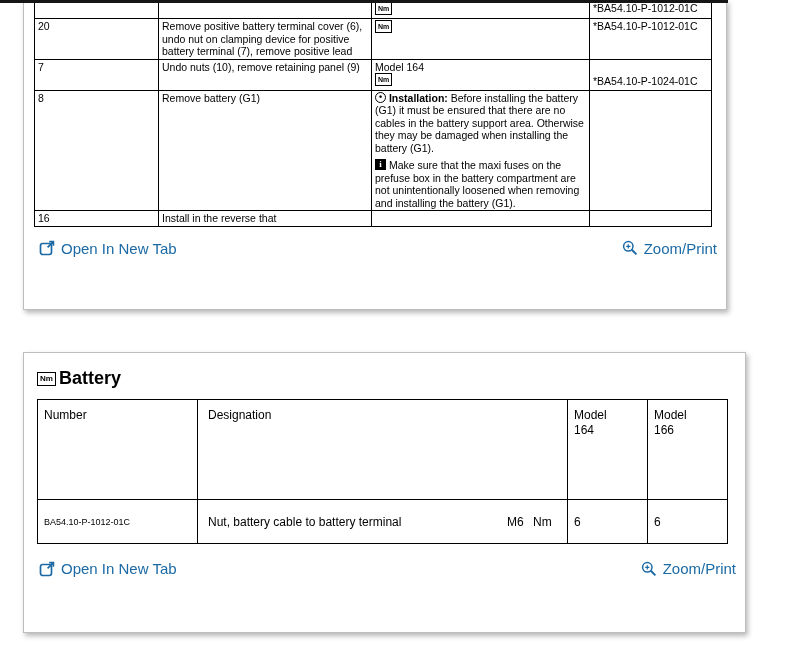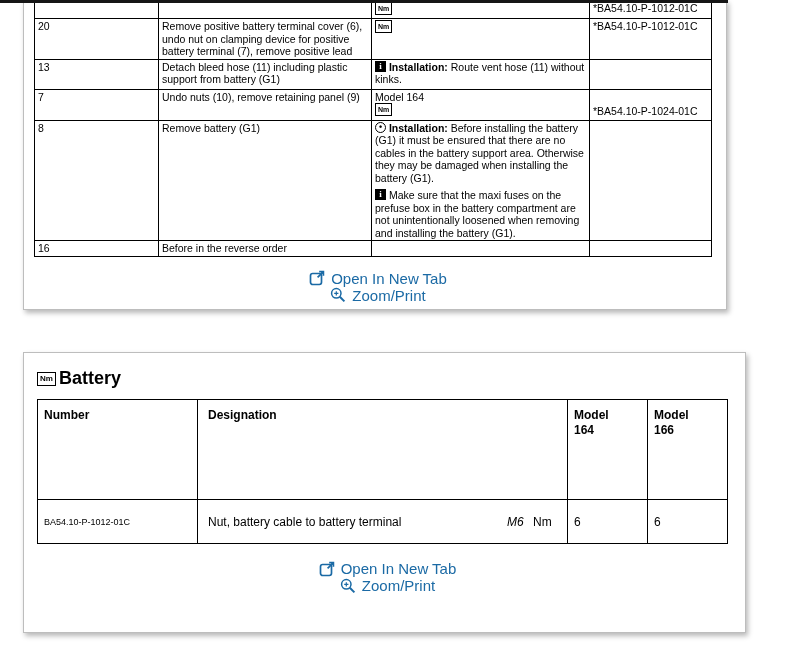--- a/index.html
+++ b/index.html
@@ -33,43 +33,43 @@
   
   .nm-icon { display:inline-block; border:1px solid #000; background:#fff; color:#000;
              font-weight:bold; font-size:7px; line-height:9px; padding:1px 2px; vertical-align:top; }
   .info-icon { display:inline-block; width:11px; height:11px; background:#000; color:#fff;
                font-size:9px; font-weight:bold; font-family:"Liberation Serif", serif;
                text-align:center; line-height:11px; vertical-align:top; }
   .inst-icon { display:inline-block; width:11px; height:11px; border:1px solid #000; border-radius:50%;
                font-size:9px; font-weight:bold; text-align:center; line-height:9px; vertical-align:top; }
 
   
-  .links-row { display:flex; justify-content:space-between; align-items:center; margin:13px 9px 0 15px;flex-direction:column; }
+  .links-row { display:flex; justify-content:space-between; align-items:center; margin:13px 9px 0 15px; }
   .link { color:#1b6aa5; font-size:15px; display:inline-flex; align-items:center; gap:6px; cursor:pointer; text-decoration:none; }
   .link svg { display:block; }
 
   
   .torque-title { display:flex; align-items:center; gap:3px; margin:15px 0 10px 13px; }
   .torque-title .nm-icon { font-size:8px; line-height:10px; }
   .torque-title-text { font-size:18px; font-weight:bold; }
   .torque-table { margin-left:13px; width:690px; font-size:12px; }
   .torque-table th, .torque-table td { border:1px solid #000; overflow:hidden; }
-  .torque-table th { text-align:left; vertical-align:top; font-size:12px; font-weight:bold; padding:8px 6px 0 6px; height:100px; line-height:15px; }
+  .torque-table th { text-align:left; vertical-align:top; font-size:12px; font-weight:normal; padding:8px 6px 0 6px; height:100px; line-height:15px; }
   .torque-table .tc1 { width:160px; }
   .torque-table .tc2 { width:370px; }
   .torque-table .tc3 { width:80px; }
   .torque-table .tc4 { width:80px;margin-left:28px; }
   .torque-table th.th-designation { padding-left:10px; }
   .th-model { display:inline-block; width:44px; }
   .torque-table td { vertical-align:middle; height:44px; padding:0 6px; }
   .td-number { font-size:9px; }
   .td-designation { padding-left:10px !important; }
   .desig-wrap { display:flex; align-items:center;justify-content:flex-end; }
   .desig-text { flex:1 1 auto; }
-  .desig-thread { flex:0 0 26px;font-style:italic; }
+  .desig-thread { flex:0 0 26px; }
   .desig-unit { flex:0 0 28px; }
   .torque-links { margin:16px 9px 0 15px; }
 </style>
 </head>
 <body>
 
 <div class="topbar"></div>
 
 <div class="panel panel-doc">
   <table class="doc-table">
@@ -82,30 +82,20 @@
       </td>
       <td class="c4">*BA54.10-P-1012-01C</td>
     </tr>
     <tr class="r12">
       <td class="c1">20</td>
       <td class="c2">Remove positive battery terminal cover (6), undo nut on clamping device for positive battery terminal (7), remove positive lead</td>
       <td class="c3">
         <span class="nm-icon">Nm</span>
       </td>
       <td class="c4">*BA54.10-P-1012-01C</td>
-    </tr>
-    <tr class="r13">
-      <td class="c1">13</td>
-      <td class="c2">Detach bleed hose (11) including plastic support from battery (G1)</td>
-      <td class="c3">
-        <span class="info-icon">i</span>
-        <b>Installation:</b>
-        <span>Route vent hose (11) without kinks.</span>
-      </td>
-      <td class="c4"></td>
     </tr>
     <tr class="r14">
       <td class="c1">7</td>
       <td class="c2">Undo nuts (10), remove retaining panel (9)</td>
       <td class="c3">
         <div>Model 164</div>
         <div><span class="nm-icon">Nm</span></div>
       </td>
       <td class="c4 ref-bottom">*BA54.10-P-1024-01C</td>
     </tr>
@@ -120,21 +110,21 @@
         </div>
         <div>
           <span class="info-icon">i</span>
           <span>Make sure that the maxi fuses on the prefuse box in the battery compartment are not unintentionally loosened when removing and installing the battery (G1).</span>
         </div>
       </td>
       <td class="c4"></td>
     </tr>
     <tr class="r16">
       <td class="c1">16</td>
-      <td class="c2">Before in the reverse order</td>
+      <td class="c2">Install in the reverse that</td>
       <td class="c3"></td>
       <td class="c4"></td>
     </tr>
   </tbody>
     </table>
 
   <div class="links-row">
     <a class="link">
       <span>
         <svg viewBox="0 0 16 16" width="16" height="16">

